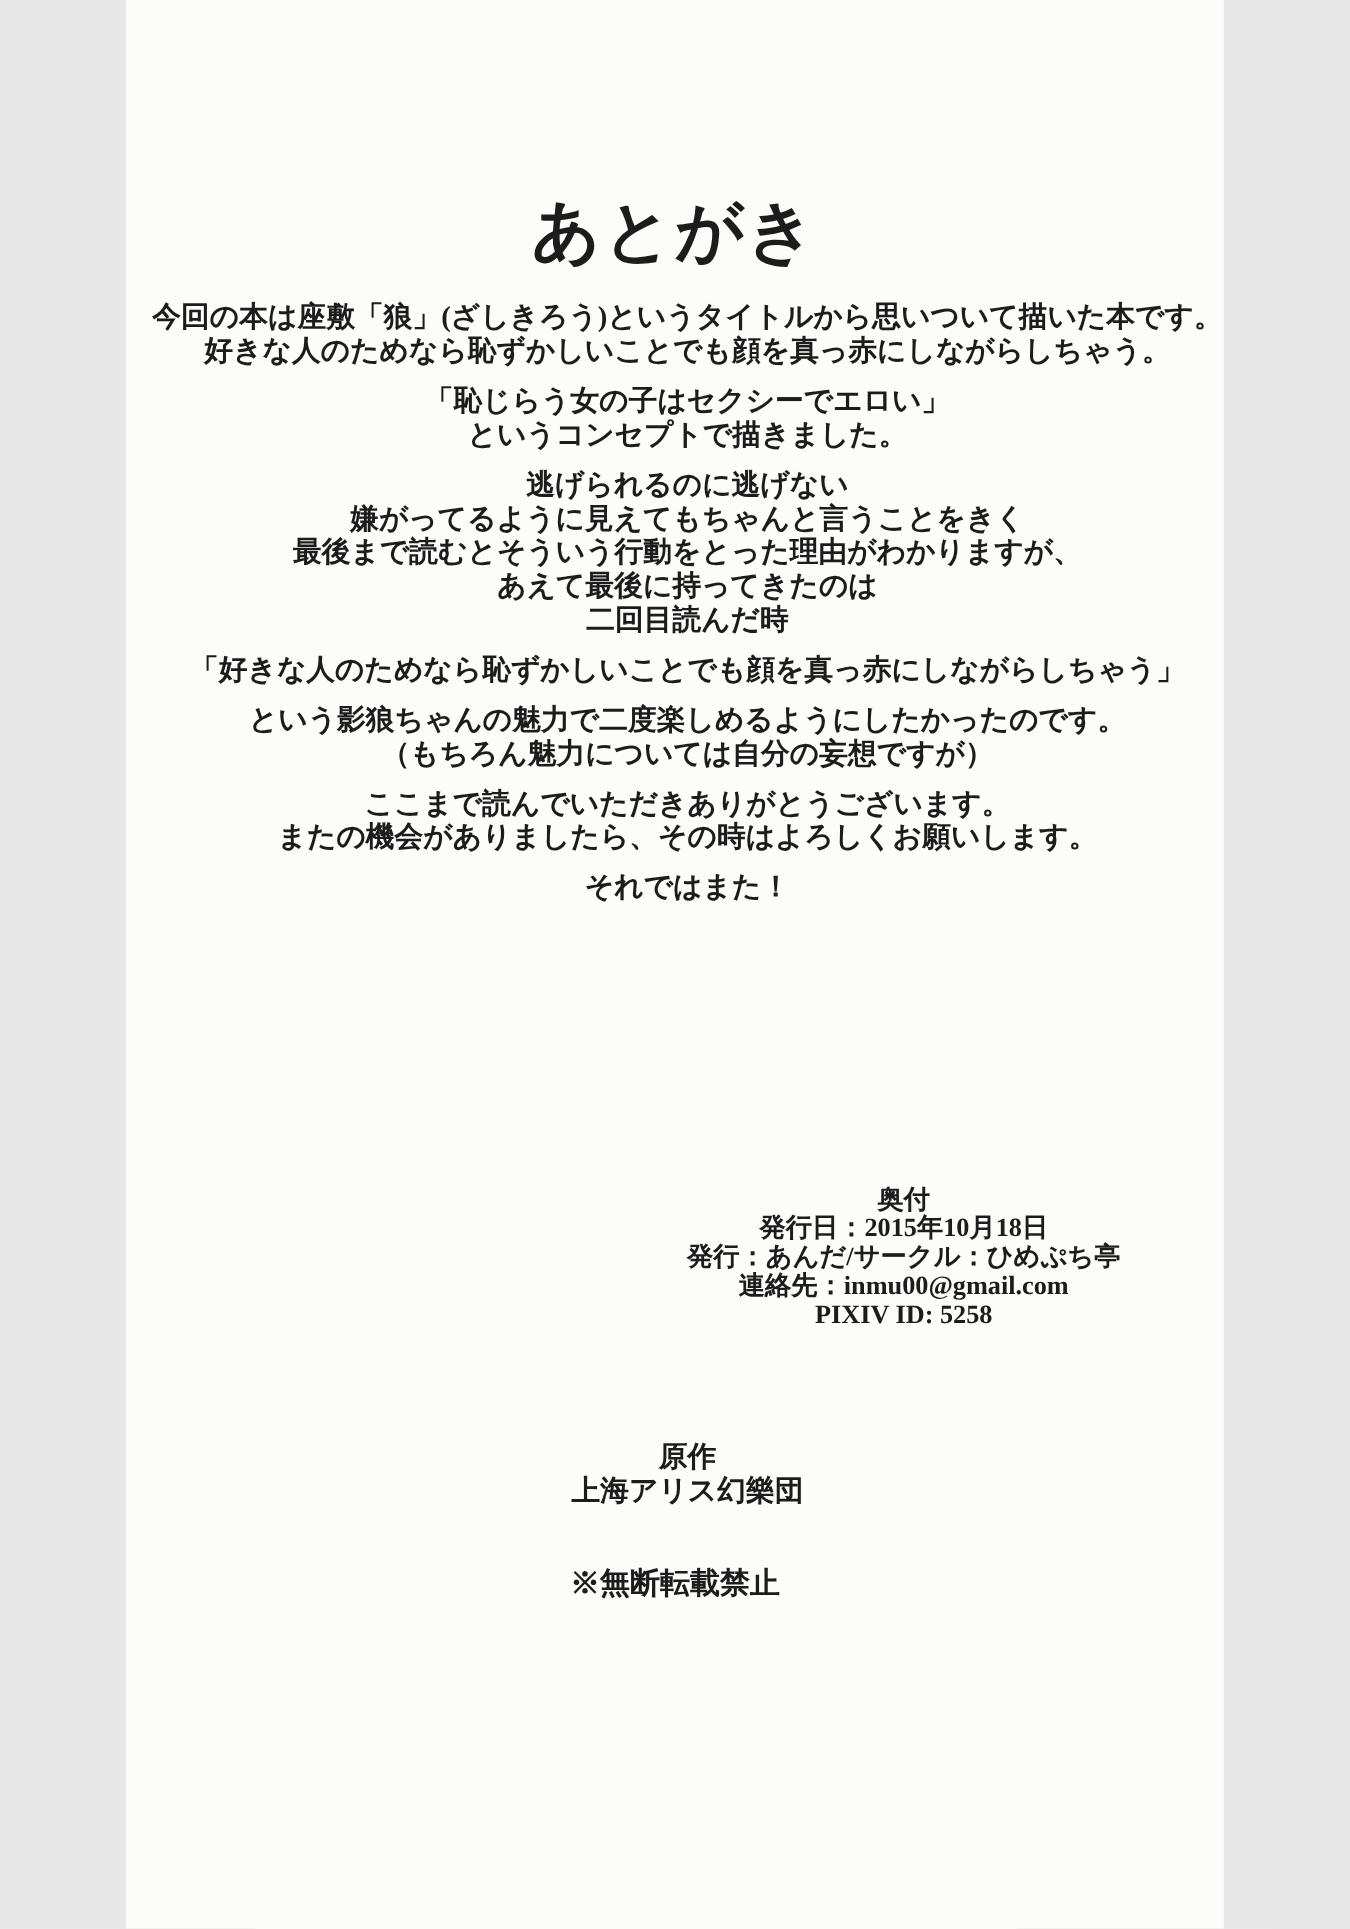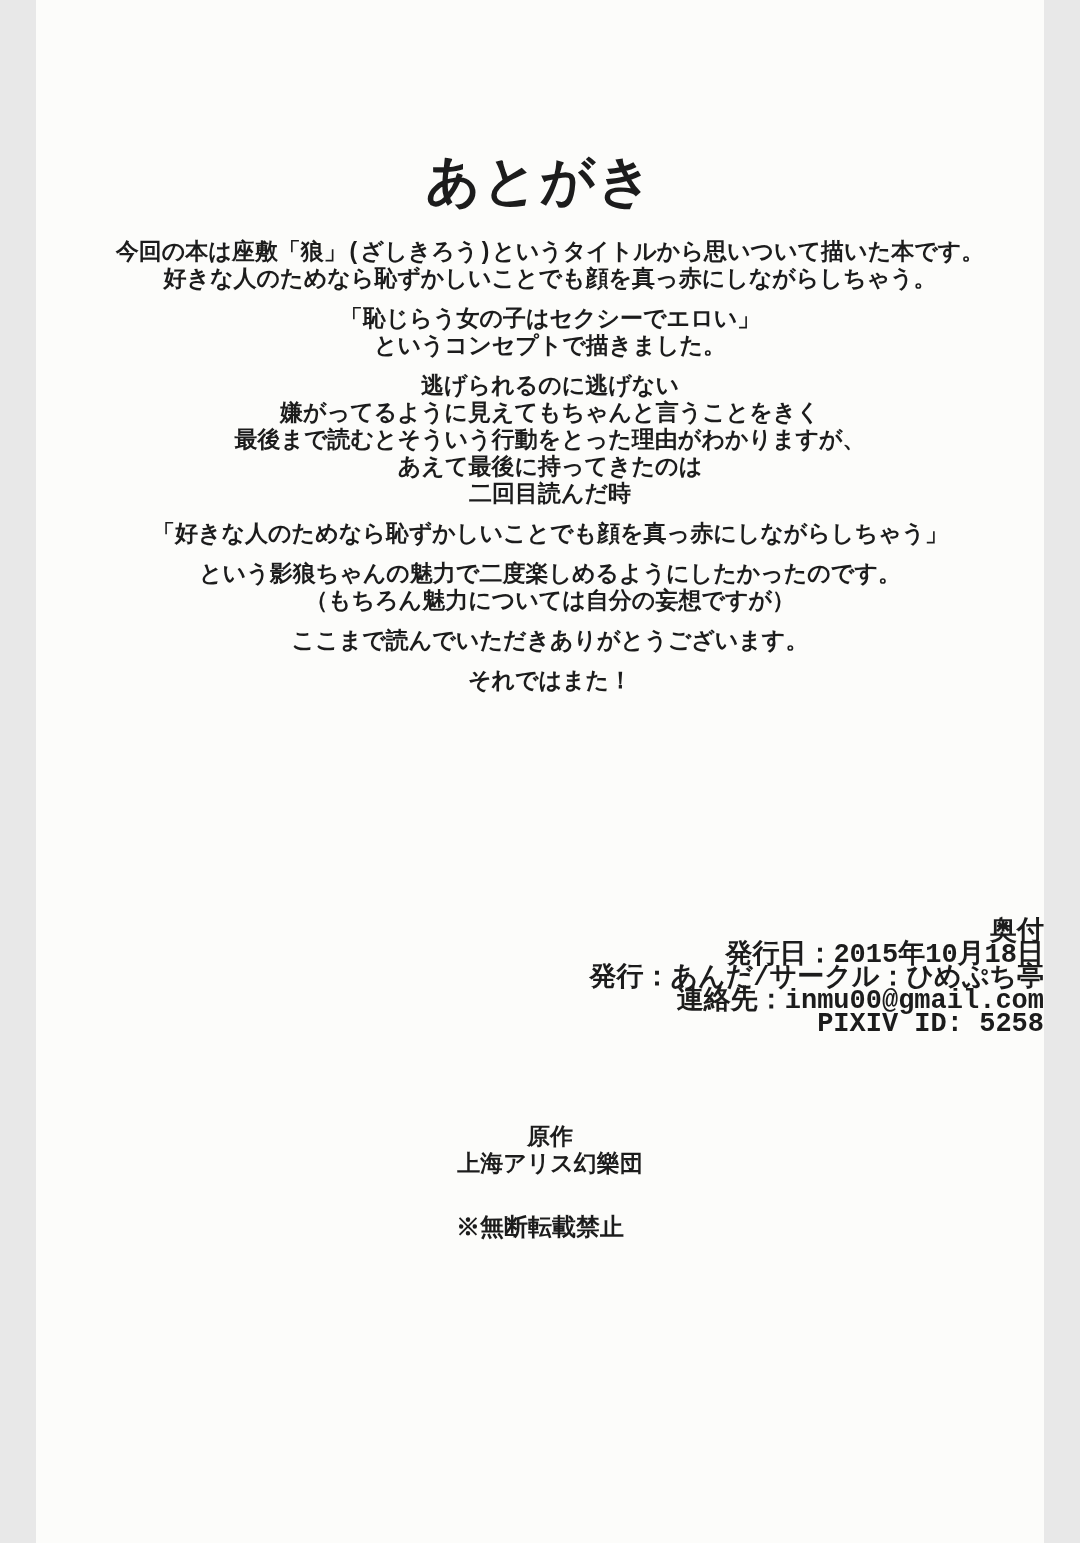--- a/index.html
+++ b/index.html
@@ -2,26 +2,26 @@
 <html lang="ja"><head>
 <meta charset="utf-8">
 <style>
   html, body {
     margin: 0;
     padding: 0;
     background: #e8e8e8;
   }
   .page {
     position: relative;
-    width: 1008px;
+    width: 878px;
     height: 1543px;
     margin: 0 auto;
     background: #fcfcfa;
     color: #1c1c1c;
-    font-family: Liberation Mono, monospace;
+    font-family: Liberation Serif, serif;
     overflow: hidden;
   }
   .title {
     margin: 0;
     padding-top: 158px;
     text-align: center;
     font-size: 54px;
     line-height: 1;
     font-weight: bold;
     letter-spacing: 2px;
@@ -38,38 +38,38 @@
     padding: 0;
   }
   .line {
     display: block;
     white-space: nowrap;
     margin-left: 20px;
   }
   .colophon {
     margin-top: 225px;
     padding-left: 366px;
-    font-size: 27px;
+    font-size: 21px;
     line-height: 23px;
     font-weight: bold;
-    text-align: right;
+    text-align: center;
   }
   .c-line {
     display: block;
     white-space: nowrap;
   }
   .credit {
     margin-top: 89px;
     text-align: center;
     font-size: 23px;
     line-height: 27px;
     font-weight: bold;
   }
   .notice {
-    margin-top: 36px;
+    margin-top: 48px;
     text-align: center;
     font-size: 24px;
     line-height: 27px;
     font-weight: bold;
   }
 </style>
 </head>
 <body>
 
 <div class="page">
@@ -101,20 +101,21 @@
     </p>
 
     <p class="para">
       <span class="line">という影狼ちゃんの魅力で二度楽しめるようにしたかったのです。</span>
       <span class="line">（もちろん魅力については自分の妄想ですが）</span>
     </p>
 
 
     <p class="para">
       <span class="line">ここまで読んでいただきありがとうございます。</span>
+      <span class="line">またの機会がありましたら、その時はよろしくお願いします。</span>
     </p>
 
     <p class="para">
       <span class="line">それではまた！</span>
     </p>
 
   </div>
 
   <div class="colophon">
     <span class="c-line">奥付</span>

